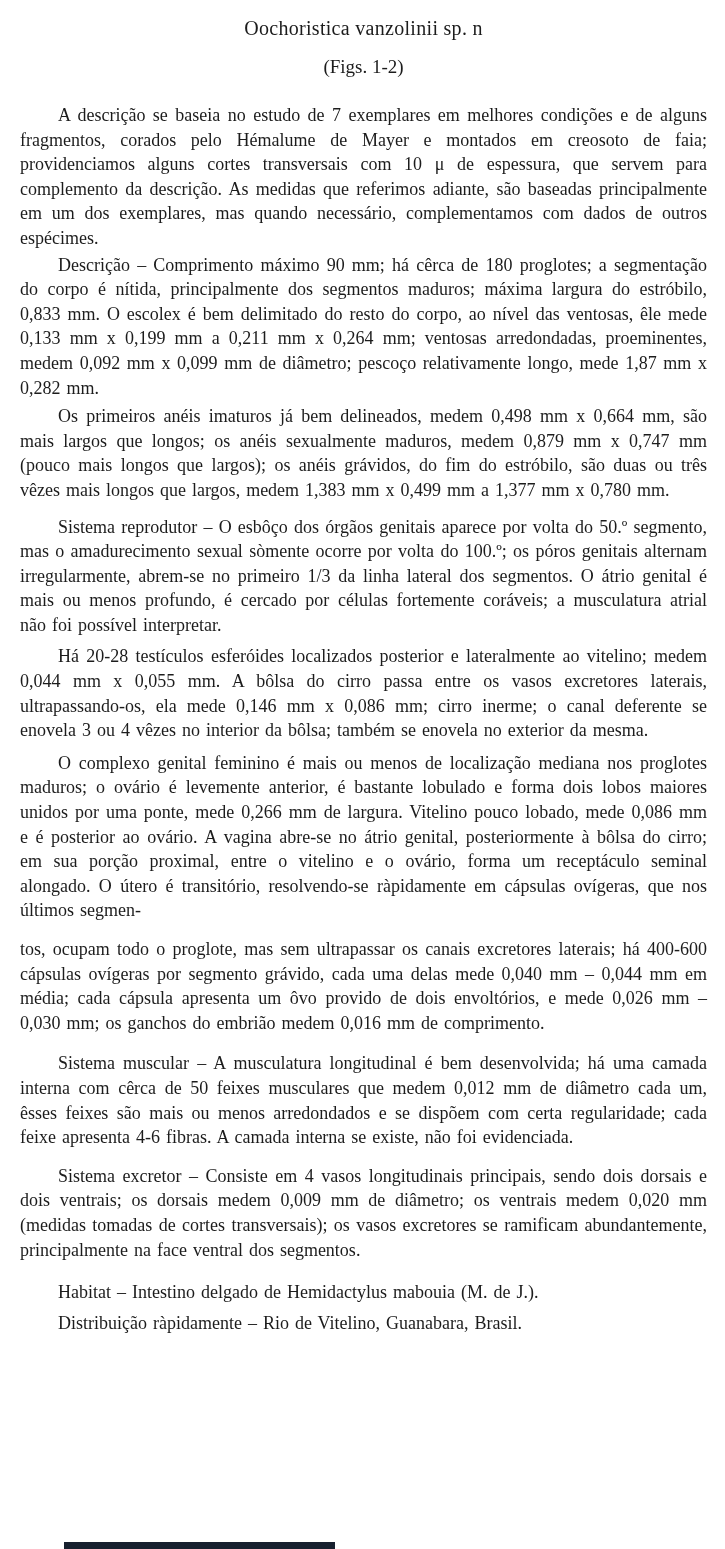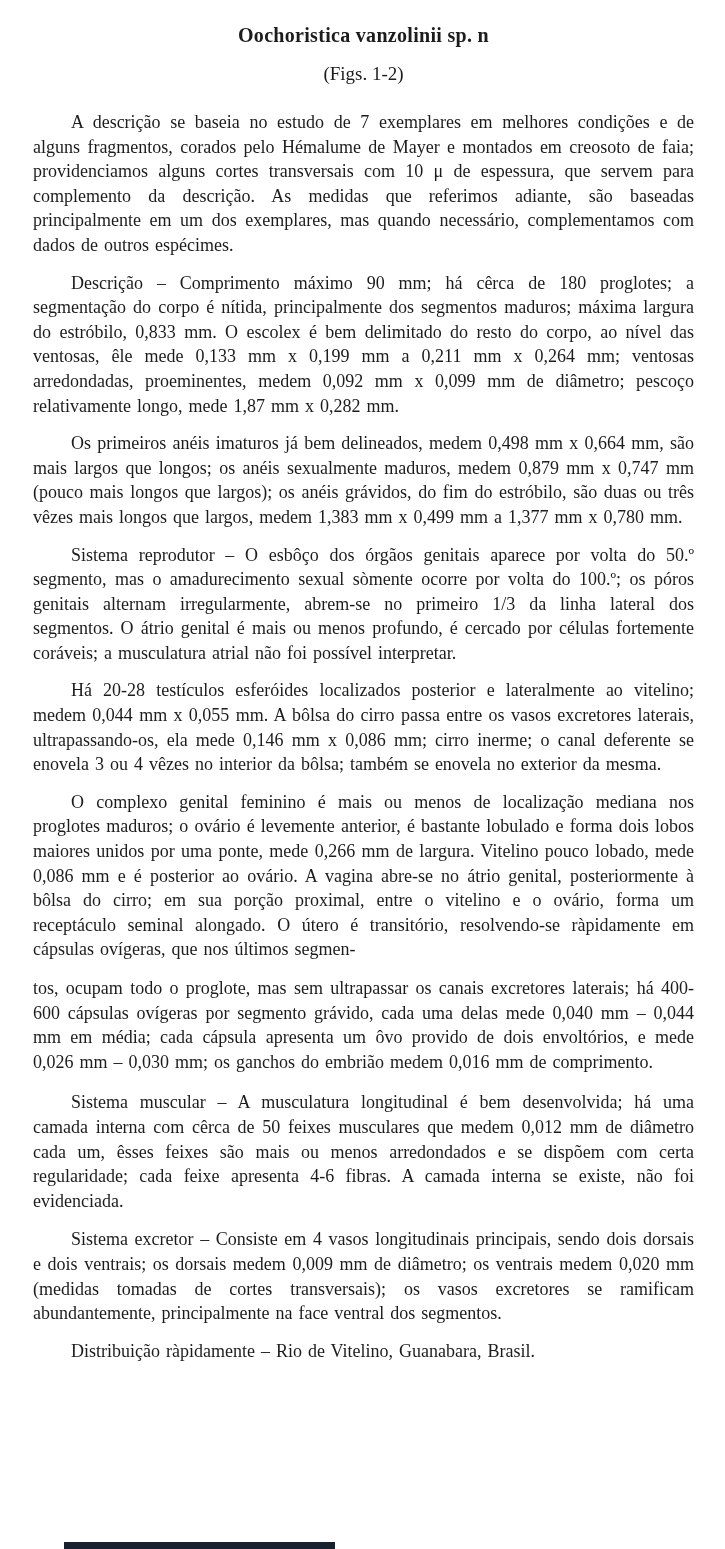--- a/index.html
+++ b/index.html
@@ -18,41 +18,41 @@
   .page {
     position: relative;
     width: 725px;
     height: 1549px;
     box-sizing: border-box;
     padding: 10px 18px 0 20px;
     background: #ffffff;
   }
   .title {
     text-align: center;
-    font-weight: bold;
+    font-weight: normal;
     font-size: 20px;
     line-height: 26px;
-    margin: 12px;
+    margin: 5px;
     letter-spacing: 0.3px;
   }
   .subtitle {
     text-align: center;
     font-size: 19px;
     line-height: 25px;
     margin-top: 13px;
   }
   .body-text {
     margin-top: 24px;
     font-size: 18px;
     line-height: 24.6px;
     text-align: justify;
     word-spacing: 1.5px;
   }
   p.para {
-    margin: 13px;
+    margin: 0;
     text-indent: 38px;
   }
   p.para.no-indent {
     text-indent: 0;
   }
   .it {
   }
   .scan-bar {
     position: absolute;
     bottom: 0;
@@ -70,16 +70,17 @@
   <div class="body-text">
       <p class="para"><span class="">A descrição se baseia no estudo de 7 exemplares em melhores condições e de alguns fragmentos, corados pelo Hémalume de Mayer e montados em creosoto de faia;  providenciamos alguns cortes transversais com 10 μ de espessura, que servem para complemento da descrição.  As medidas que referimos adiante, são baseadas principalmente em um dos exemplares, mas quando necessário, complementamos com dados de outros espécimes.</span></p>
       <p class="para" style="margin-top: 2px;"><span class="it">Descrição</span><span class=""> – Comprimento máximo 90 mm;  há cêrca de 180 proglotes;  a segmentação do corpo é nítida, principalmente dos segmentos maduros;  máxima largura do estróbilo, 0,833 mm.  O escolex é bem delimitado do resto do corpo, ao nível das ventosas, êle mede 0,133 mm x 0,199 mm a 0,211 mm x 0,264 mm; ventosas arredondadas, proeminentes, medem 0,092 mm x 0,099 mm de diâmetro;  pescoço relativamente longo, mede 1,87 mm x 0,282 mm.</span></p>
       <p class="para" style="margin-top: 4px;"><span class="">Os primeiros anéis imaturos já bem delineados, medem 0,498 mm x 0,664 mm, são mais largos que longos;  os anéis sexualmente maduros, medem 0,879 mm x 0,747 mm  (pouco mais longos que largos);  os anéis grávidos, do fim do estróbilo, são duas ou três vêzes mais longos que largos, medem 1,383 mm x 0,499 mm a 1,377 mm x 0,780 mm.</span></p>
       <p class="para" style="margin-top: 12px;"><span class="it">Sistema reprodutor</span><span class=""> – O esbôço dos órgãos genitais aparece por volta do 50.º segmento, mas o amadurecimento sexual sòmente ocorre por volta do 100.º; os póros genitais alternam irregularmente, abrem-se no primeiro 1/3 da linha lateral dos segmentos.  O átrio genital é mais ou menos profundo, é cercado por células fortemente coráveis; a musculatura atrial não foi possível interpretar.</span></p>
       <p class="para" style="margin-top: 7px;"><span class="">Há 20-28 testículos esferóides localizados posterior e lateralmente ao vitelino;  medem 0,044 mm x 0,055 mm.  A bôlsa do cirro passa entre os vasos excretores laterais, ultrapassando-os, ela mede 0,146 mm x 0,086 mm;  cirro inerme;  o canal deferente se enovela 3 ou 4 vêzes no interior da bôlsa;  também se enovela no exterior da mesma.</span></p>
       <p class="para" style="margin-top: 8px;"><span class="">O complexo genital feminino é mais ou menos de localização mediana nos proglotes maduros;  o ovário é levemente anterior, é bastante lobulado e forma dois lobos maiores unidos por uma ponte, mede 0,266 mm de largura.  Vitelino pouco lobado, mede 0,086 mm e é posterior ao ovário.  A vagina abre-se no átrio genital, posteriormente à bôlsa do cirro;  em sua porção proximal, entre o vitelino e o ovário, forma um receptáculo seminal alongado.  O útero é transitório, resolvendo-se ràpidamente em cápsulas ovígeras, que nos últimos segmen-</span></p>
       <p class="para no-indent" style="margin-top: 14px;"><span class="">tos, ocupam todo o proglote, mas sem ultrapassar os canais excretores laterais; há 400-600 cápsulas ovígeras por segmento grávido, cada uma delas mede 0,040 mm – 0,044 mm em média; cada cápsula apresenta um ôvo provido de dois envoltórios, e mede 0,026 mm – 0,030 mm;  os ganchos do embrião medem 0,016 mm de comprimento.</span></p>
       <p class="para" style="margin-top: 16px;"><span class="it">Sistema muscular</span><span class=""> – A musculatura longitudinal é bem desenvolvida;  há uma camada interna com cêrca de 50 feixes musculares que medem 0,012 mm de diâmetro cada um, êsses feixes são mais ou menos arredondados e se dispõem com certa regularidade;  cada feixe apresenta 4-6 fibras.  A camada interna se existe, não foi evidenciada.</span></p>
       <p class="para" style="margin-top: 14px;"><span class="it">Sistema excretor</span><span class=""> – Consiste em 4 vasos longitudinais principais, sendo dois dorsais e dois ventrais; os dorsais medem 0,009 mm de diâmetro; os ventrais medem 0,020 mm (medidas tomadas de cortes transversais); os vasos excretores se ramificam abundantemente, principalmente na face ventral dos segmentos.</span></p>
+      <p class="para" style="margin-top: 18px;"><span class="it">Habitat</span><span class=""> – Intestino delgado de </span><span class="it">Hemidactylus mabouia</span><span class="">  (M. de J.).</span></p>
       <p class="para" style="margin-top: 6px;"><span class="it">Distribuição ràpidamente</span><span class=""> – Rio de Vitelino, Guanabara, Brasil.</span></p>
     </div>
   <div class="scan-bar" style="background: rgb(23, 32, 46);"></div>
 </div>
 
 </body></html>

